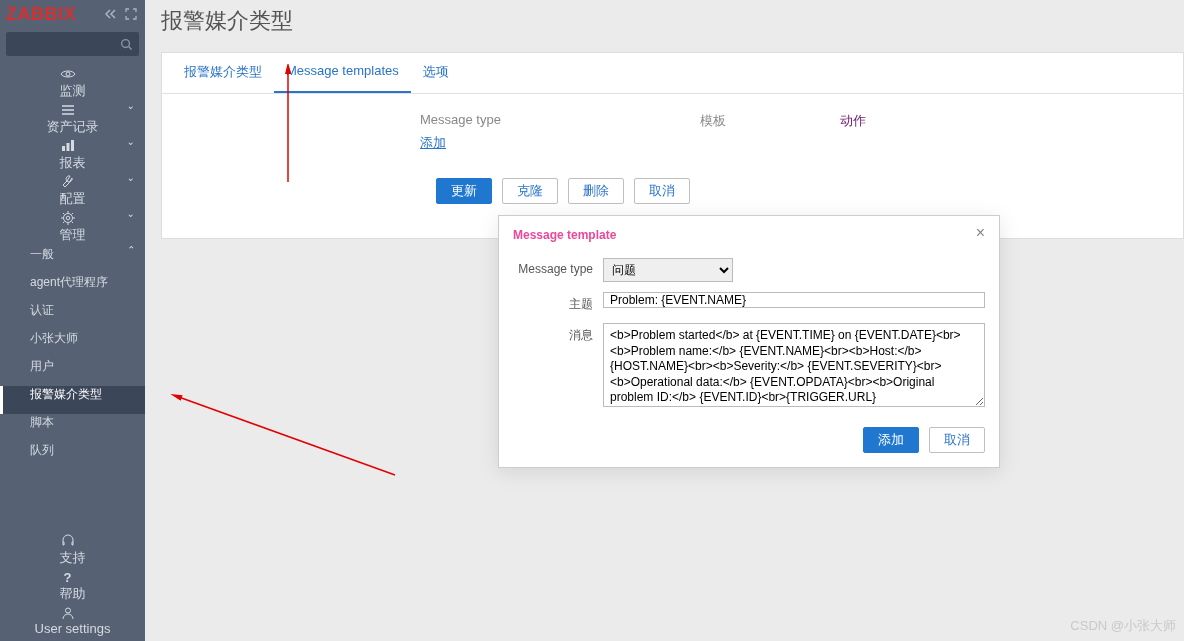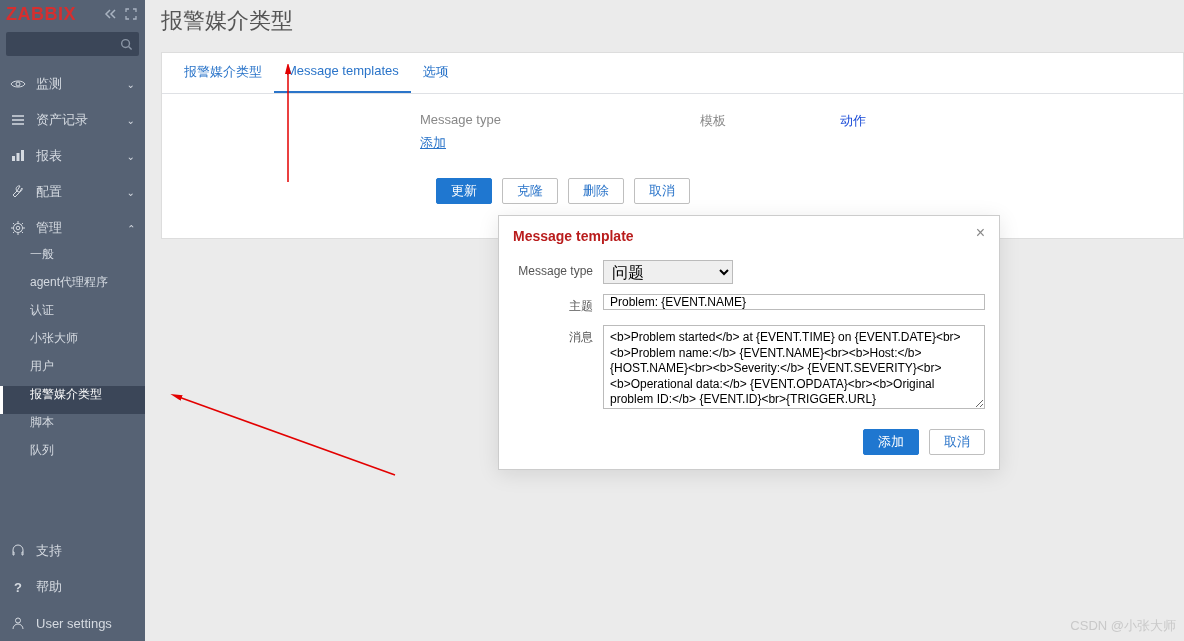--- a/index.html
+++ b/index.html
@@ -7,21 +7,21 @@
 
 
 .sidebar { position: absolute; left: 0; top: 0; width: 145px; height: 641px; background: #566274; color: #d5dae1; }
 .logo-row { display: flex; align-items: center; height: 28px; padding: 0 6px; }
 .logo { font-family: Arial Black, Arial; font-weight: 900; color: #d62f2f; font-size: 18px; letter-spacing: 0.5px; flex: 1; }
 .logo-btn { width: 16px; height: 16px; margin-left: 4px; color: #a9b3c1; cursor: pointer; display: flex; align-items: center; justify-content: center; }
 .search-row { padding: 4px 6px 10px; }
 .search-box { background: #3b4658; height: 24px; border-radius: 2px; display: flex; align-items: center; padding: 0 6px; }
 .search-box svg { margin-left: auto; }
 
-.nav-item { display: flex; align-items: center; height: 36px; padding: 0 10px; color: #d5dae1; cursor: pointer; }
+.nav-item { display: flex; align-items: center; height: 36px; padding: 0 10px; color: #d5dae1; cursor: pointer; flex-direction: column; }
 .nav-item .icon { width: 16px; height: 16px; margin-right: 10px; display: flex; align-items: center; justify-content: center; color: #d5dae1; }
 .nav-item .chev { margin-left: auto; color: #d5dae1; font-size: 10px; }
 .nav-item.open .chev { transform: rotate(180deg); }
 .sub-item { height: 28px; display: flex; align-items: flex-start; padding-left: 30px; color: #d5dae1; cursor: pointer; font-size: 12px; }
 .sub-item.active { background: #3b4658; border-left: 3px solid #fff; padding-left: 27px; color: #fff; }
 
 .sidebar-bottom { position: absolute; bottom: 0; width: 100%; }
 
 
 .main { margin-left: 145px; padding: 0 0 0 16px; }
@@ -39,25 +39,25 @@
 .col2 { width: 100px; }
 .col3 { width: 100px; }
 .add-link { color: #2a74c9; cursor: pointer; padding: 4px 0 14px; display: inline-block; text-decoration: underline; }
 
 .btn-row { padding: 12px 0 16px; margin-left: 258px; display: flex; gap: 10px; }
 .btn { border: 1px solid #bfbfbf; background: #fff; color: #2a74c9; height: 26px; padding: 0 14px; border-radius: 2px; cursor: pointer; font-size: 13px; }
 .btn.primary { background: #1f77d0; color: #fff; border-color: #1f77d0; }
 
 
 .modal { position: absolute; left: 498px; top: 215px; width: 502px; background: #fff; border: 1px solid #ccc; box-shadow: 0 4px 20px rgba(0,0,0,0.1); padding: 12px 14px 14px; }
-.modal-title { font-size: 14px; font-weight: bold; color: #b91c1c; margin-bottom: 16px; }
+.modal-title { font-size: 12px; font-weight: bold; color: #ec4899; margin-bottom: 16px; }
 .modal-close { position: absolute; right: 8px; top: 6px; color: #888; font-size: 16px; cursor: pointer; padding: 2px 6px; }
 .field-row { display: flex; margin-bottom: 10px; align-items: flex-start; }
 .field-label { width: 90px; text-align: right; color: #555; padding-right: 10px; padding-top: 4px; font-size: 12px; }
-.field-row select { width: 130px; height: 24px; border: 1px solid #bbb; padding: 0 4px; font-size: 16px; }
+.field-row select { width: 130px; height: 24px; border: 1px solid #bbb; padding: 0 4px; font-size: 12px; }
 .field-row input[type=text] { flex: 1; height: 16px; border: 1px solid #bbb; padding: 0 6px; font-size: 12px; }
 .field-row textarea { flex: 1; height: 84px; border: 1px solid #bbb; padding: 4px 6px; font-size: 12px; line-height: 1.3; resize: both; font-family: Arial; }
 .modal-btns { display: flex; justify-content: flex-end; gap: 10px; margin-top: 20px; }
 
 
 svg.arrow { position: absolute; pointer-events: none; }
 
 .watermark { position: absolute; right: 8px; bottom: 6px; color: #c9c9c9; font-size: 13px; }
 </style>
 </head>
@@ -197,21 +197,21 @@
       <div class="tab">报警媒介类型</div>
       <div class="tab active">Message templates</div>
       <div class="tab">选项</div>
     </div>
 
     <div class="section">
       <div class="col-wrap">
         <div class="col-row">
           <span class="col1" style="color:#888">Message type</span>
           <span class="col2" style="color:#888">模板</span>
-          <span class="col3" style="color:#1d4ed8">动作</span>
+          <span class="col3" style="color:#701a75">动作</span>
         </div>
         <a class="add-link">添加</a>
       </div>
 
       <div class="btn-row">
         <button class="btn primary">更新</button>
         <button class="btn">克隆</button>
         <button class="btn">删除</button>
         <button class="btn">取消</button>
       </div>

